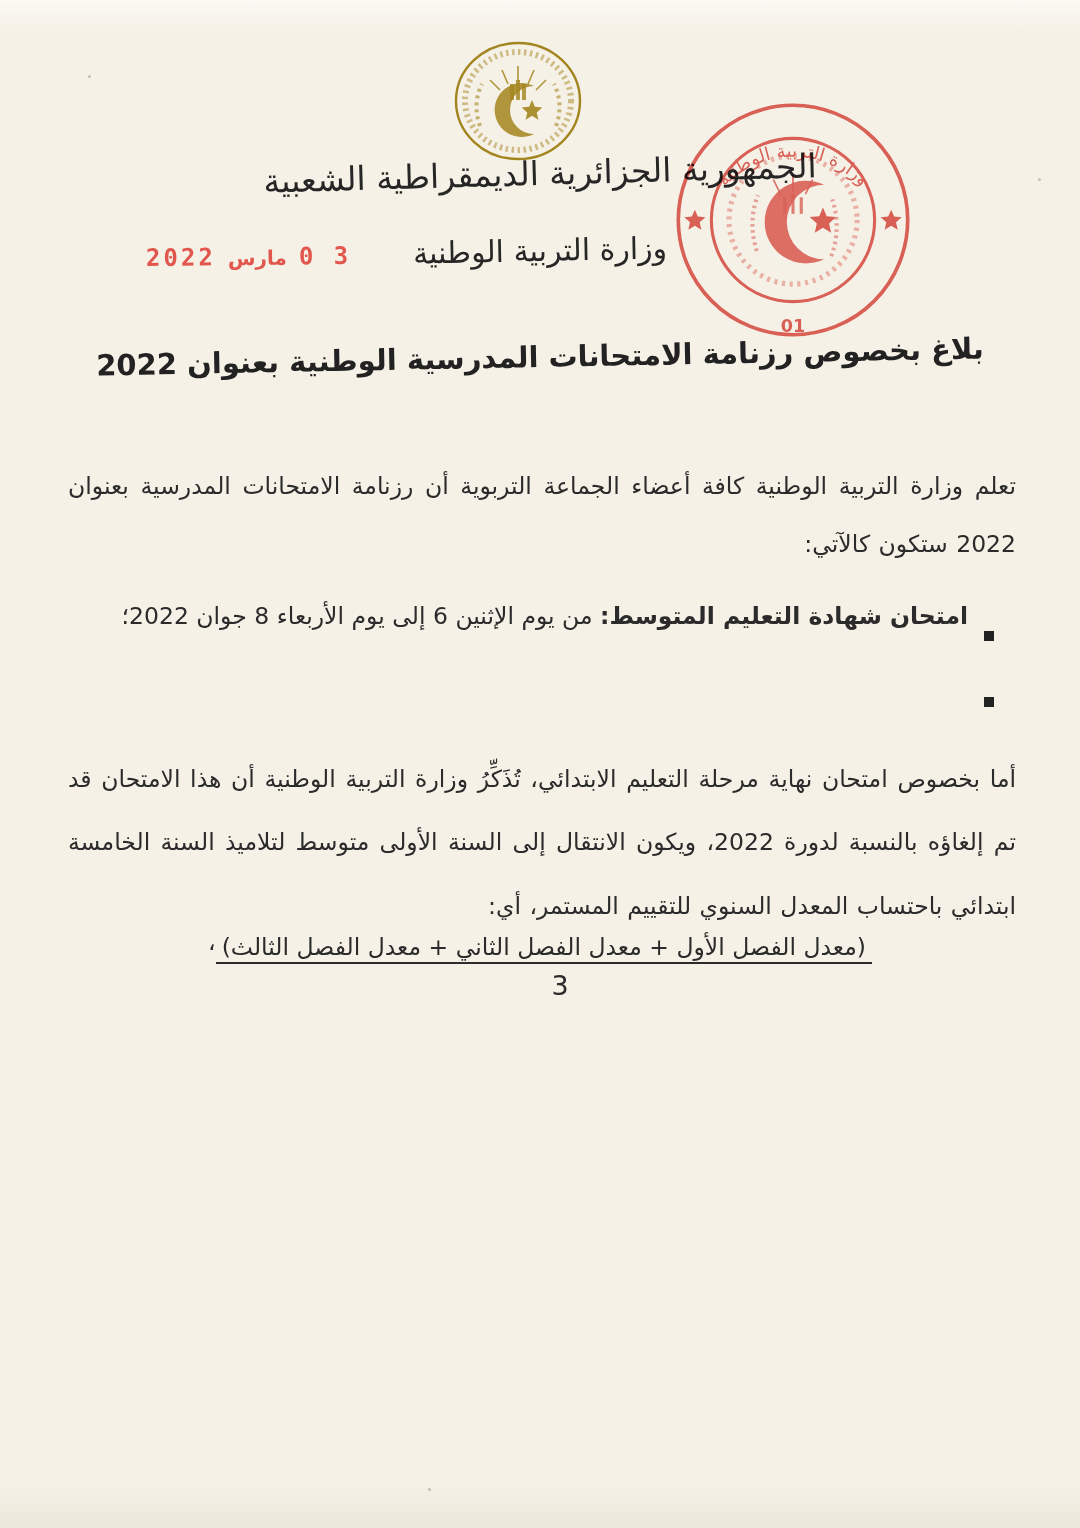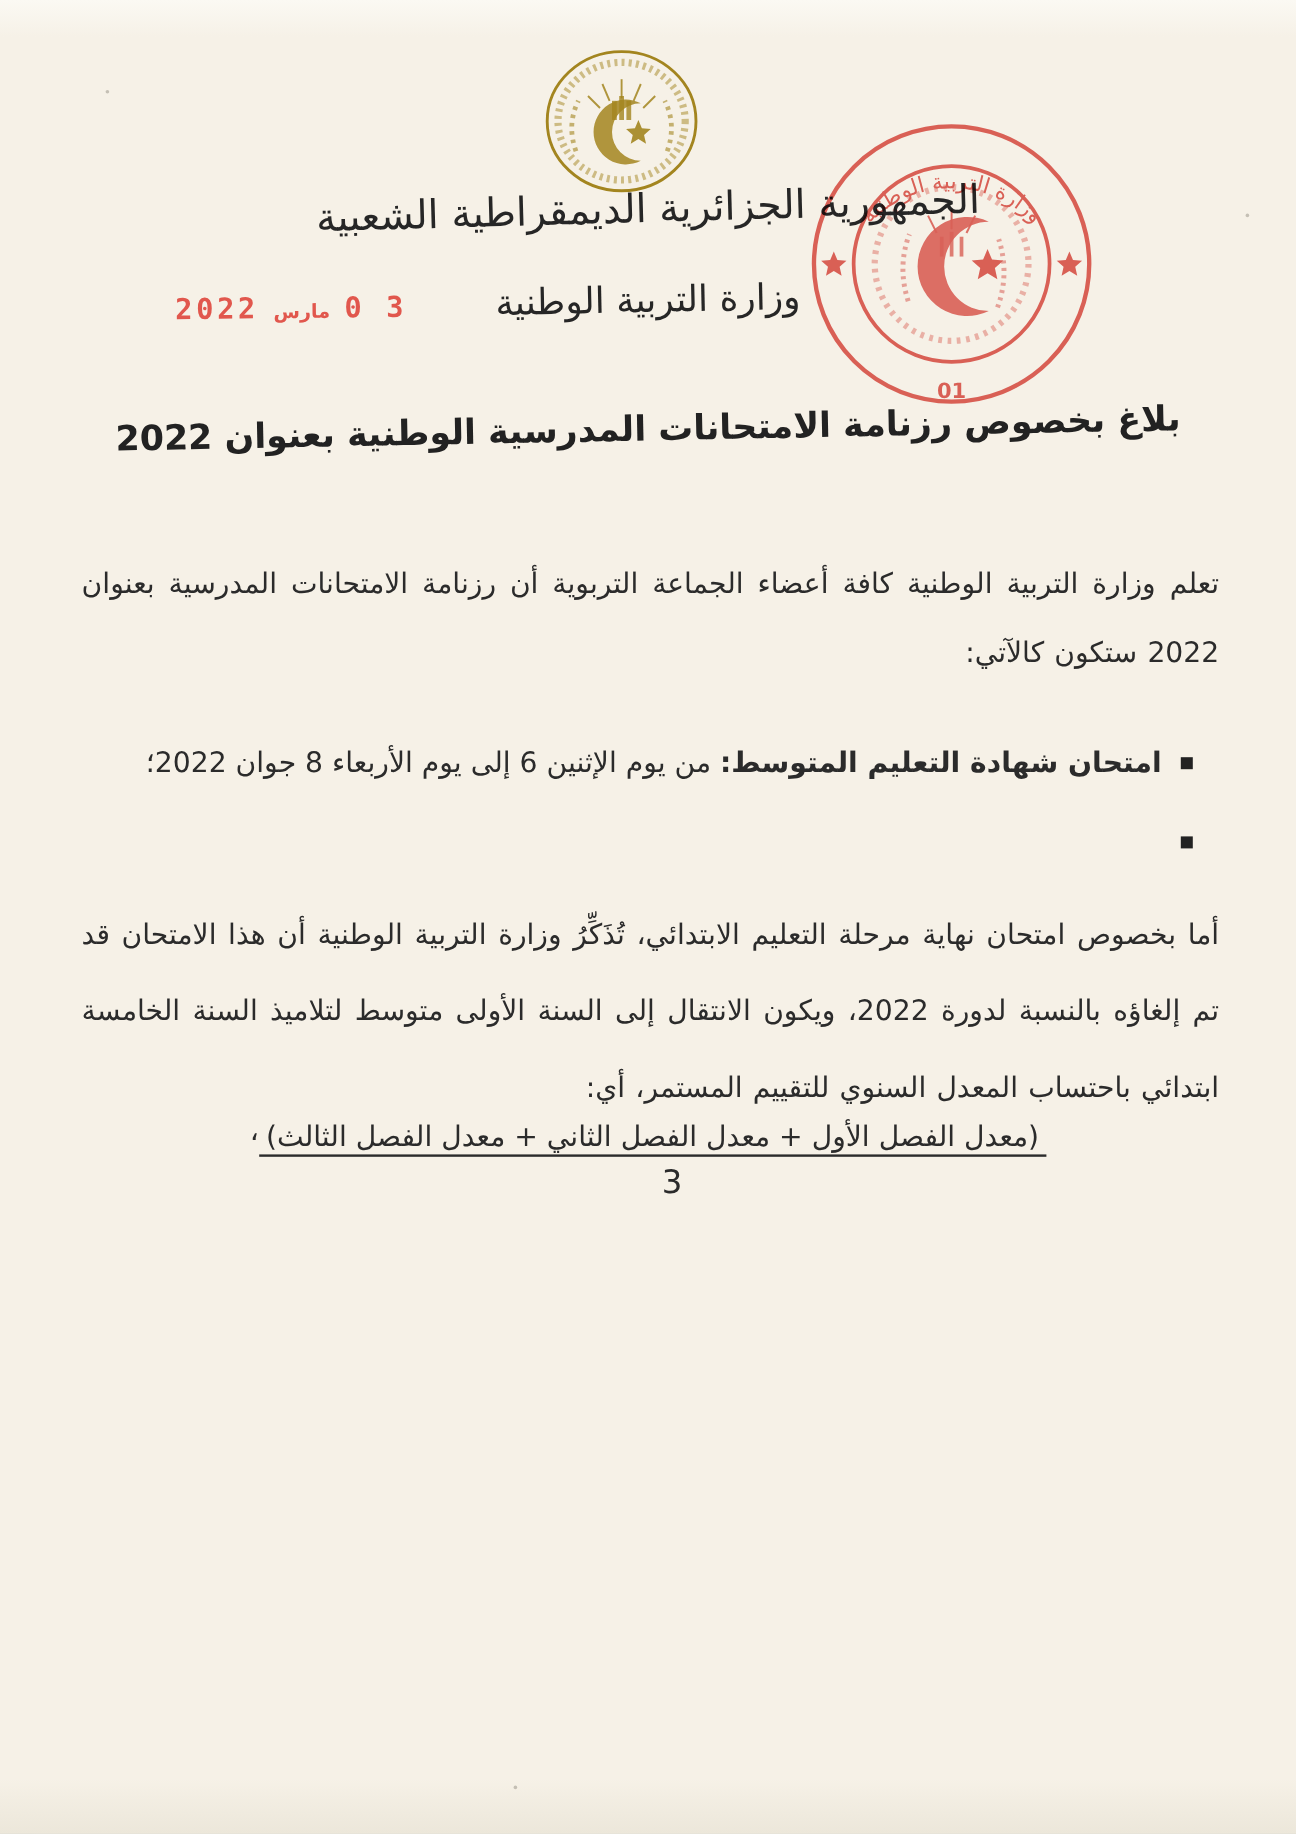--- a/index.html
+++ b/index.html
@@ -65,21 +65,21 @@
     transform: rotate(-0.6deg);
     opacity: .92;
   }
   .date-stamp .num {
     font-size: 24px;
     font-weight: bold;
     letter-spacing: 3px;
     font-family: "DejaVu Sans Mono", monospace;
   }
   .date-stamp .month {
-    font-size: 16px;
+    font-size: 20px;
     font-weight: bold;
   }
 
   .round-stamp {
     position: absolute;
     left: 666px; top: 96px;
     width: 254px; height: 248px;
     opacity: .88;
     mix-blend-mode: multiply;
   }
@@ -110,21 +110,21 @@
   .para.reminder { top: 748px; }
   .para.replacement { top: 1038px; }
   .para.closing { top: 1248px; }
 
   .bullet-list {
     position: absolute;
     right: 86px; left: 40px; top: 602px;
   }
   .bullet-item {
     display: flex;
-    align-items: center;
+    align-items: flex-start;
     gap: 16px;
     height: 66px;
     font-size: 23.5px;
     white-space: nowrap;
   }
   .bullet-square {
     flex: 0 0 auto;
     width: 10px; height: 10px;
     background: #222;
     align-self: center;

